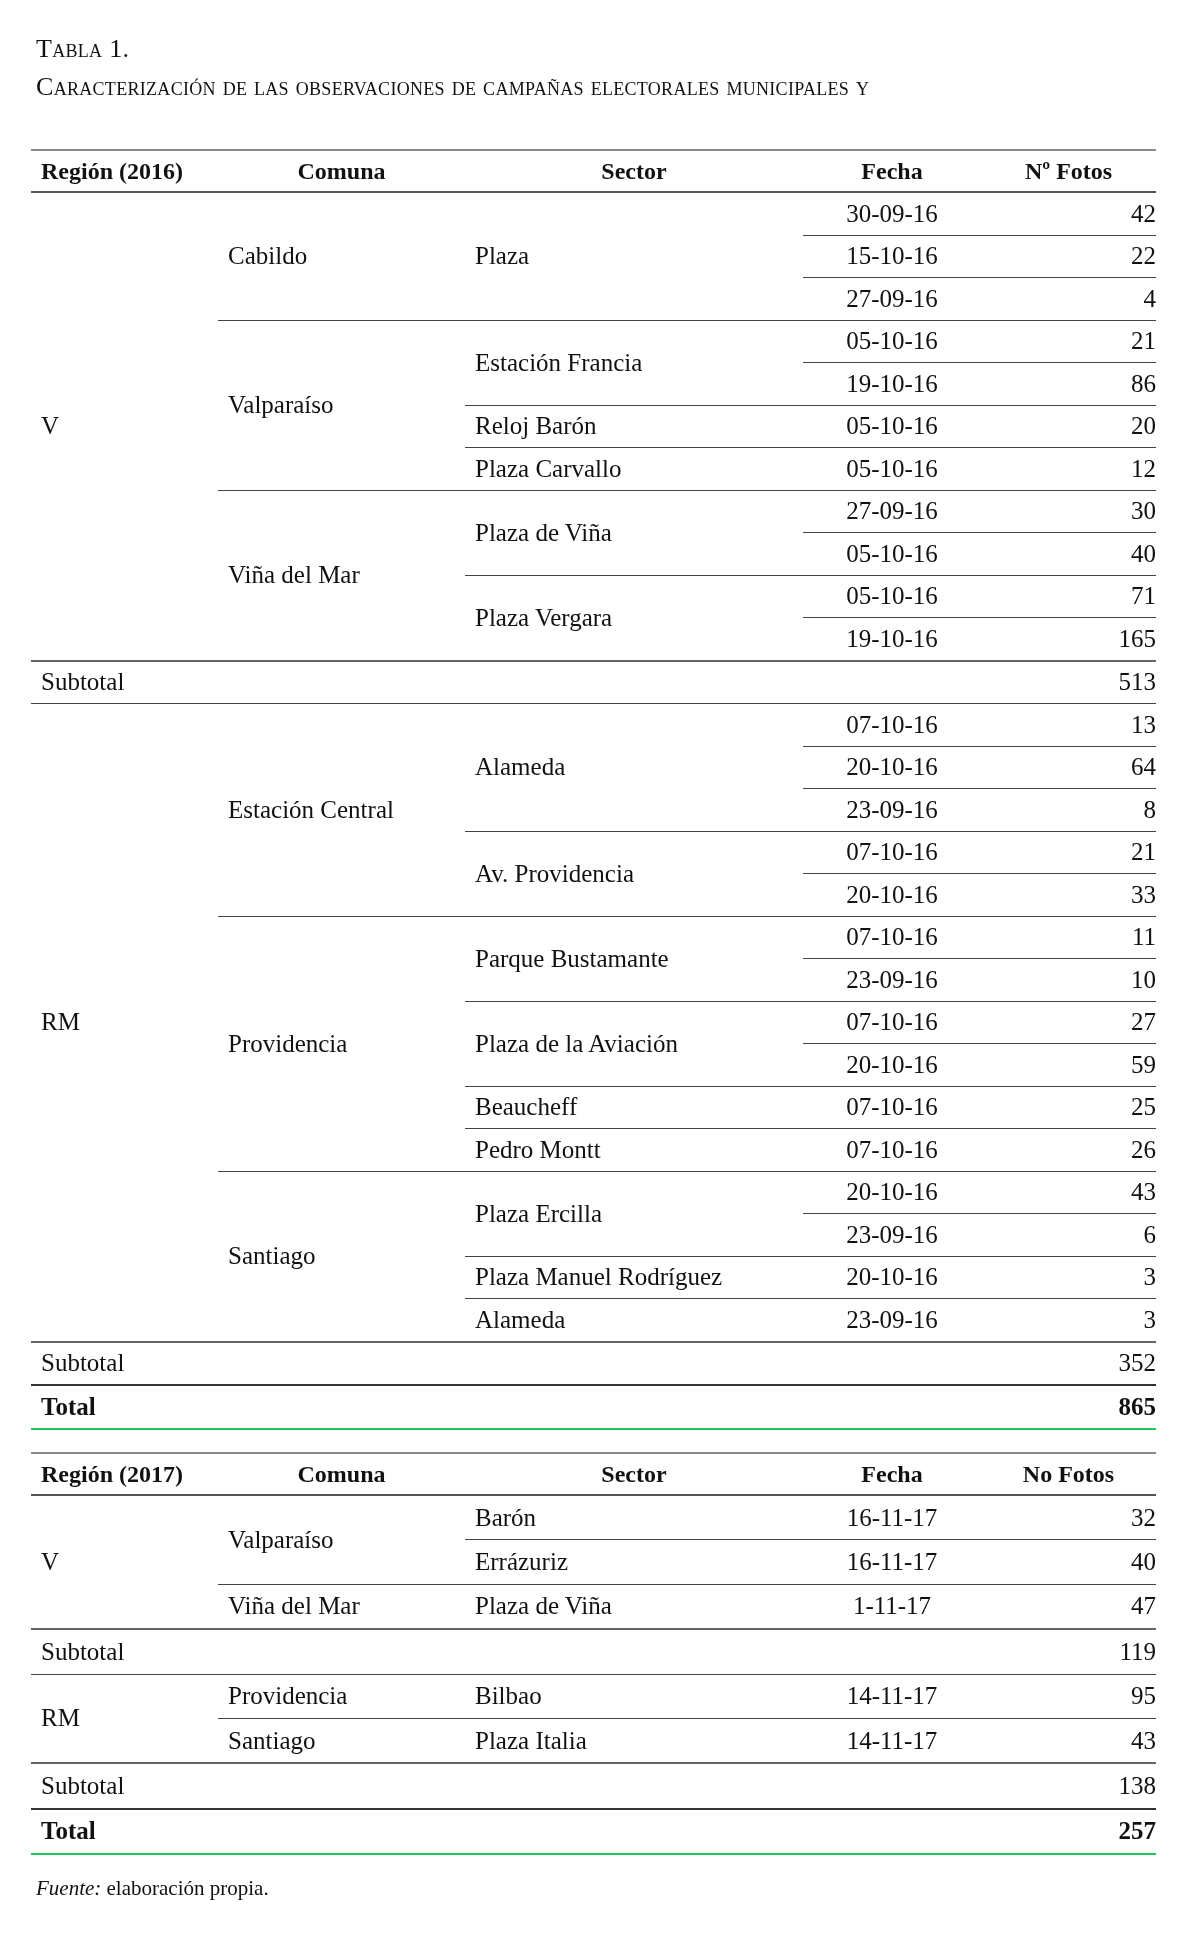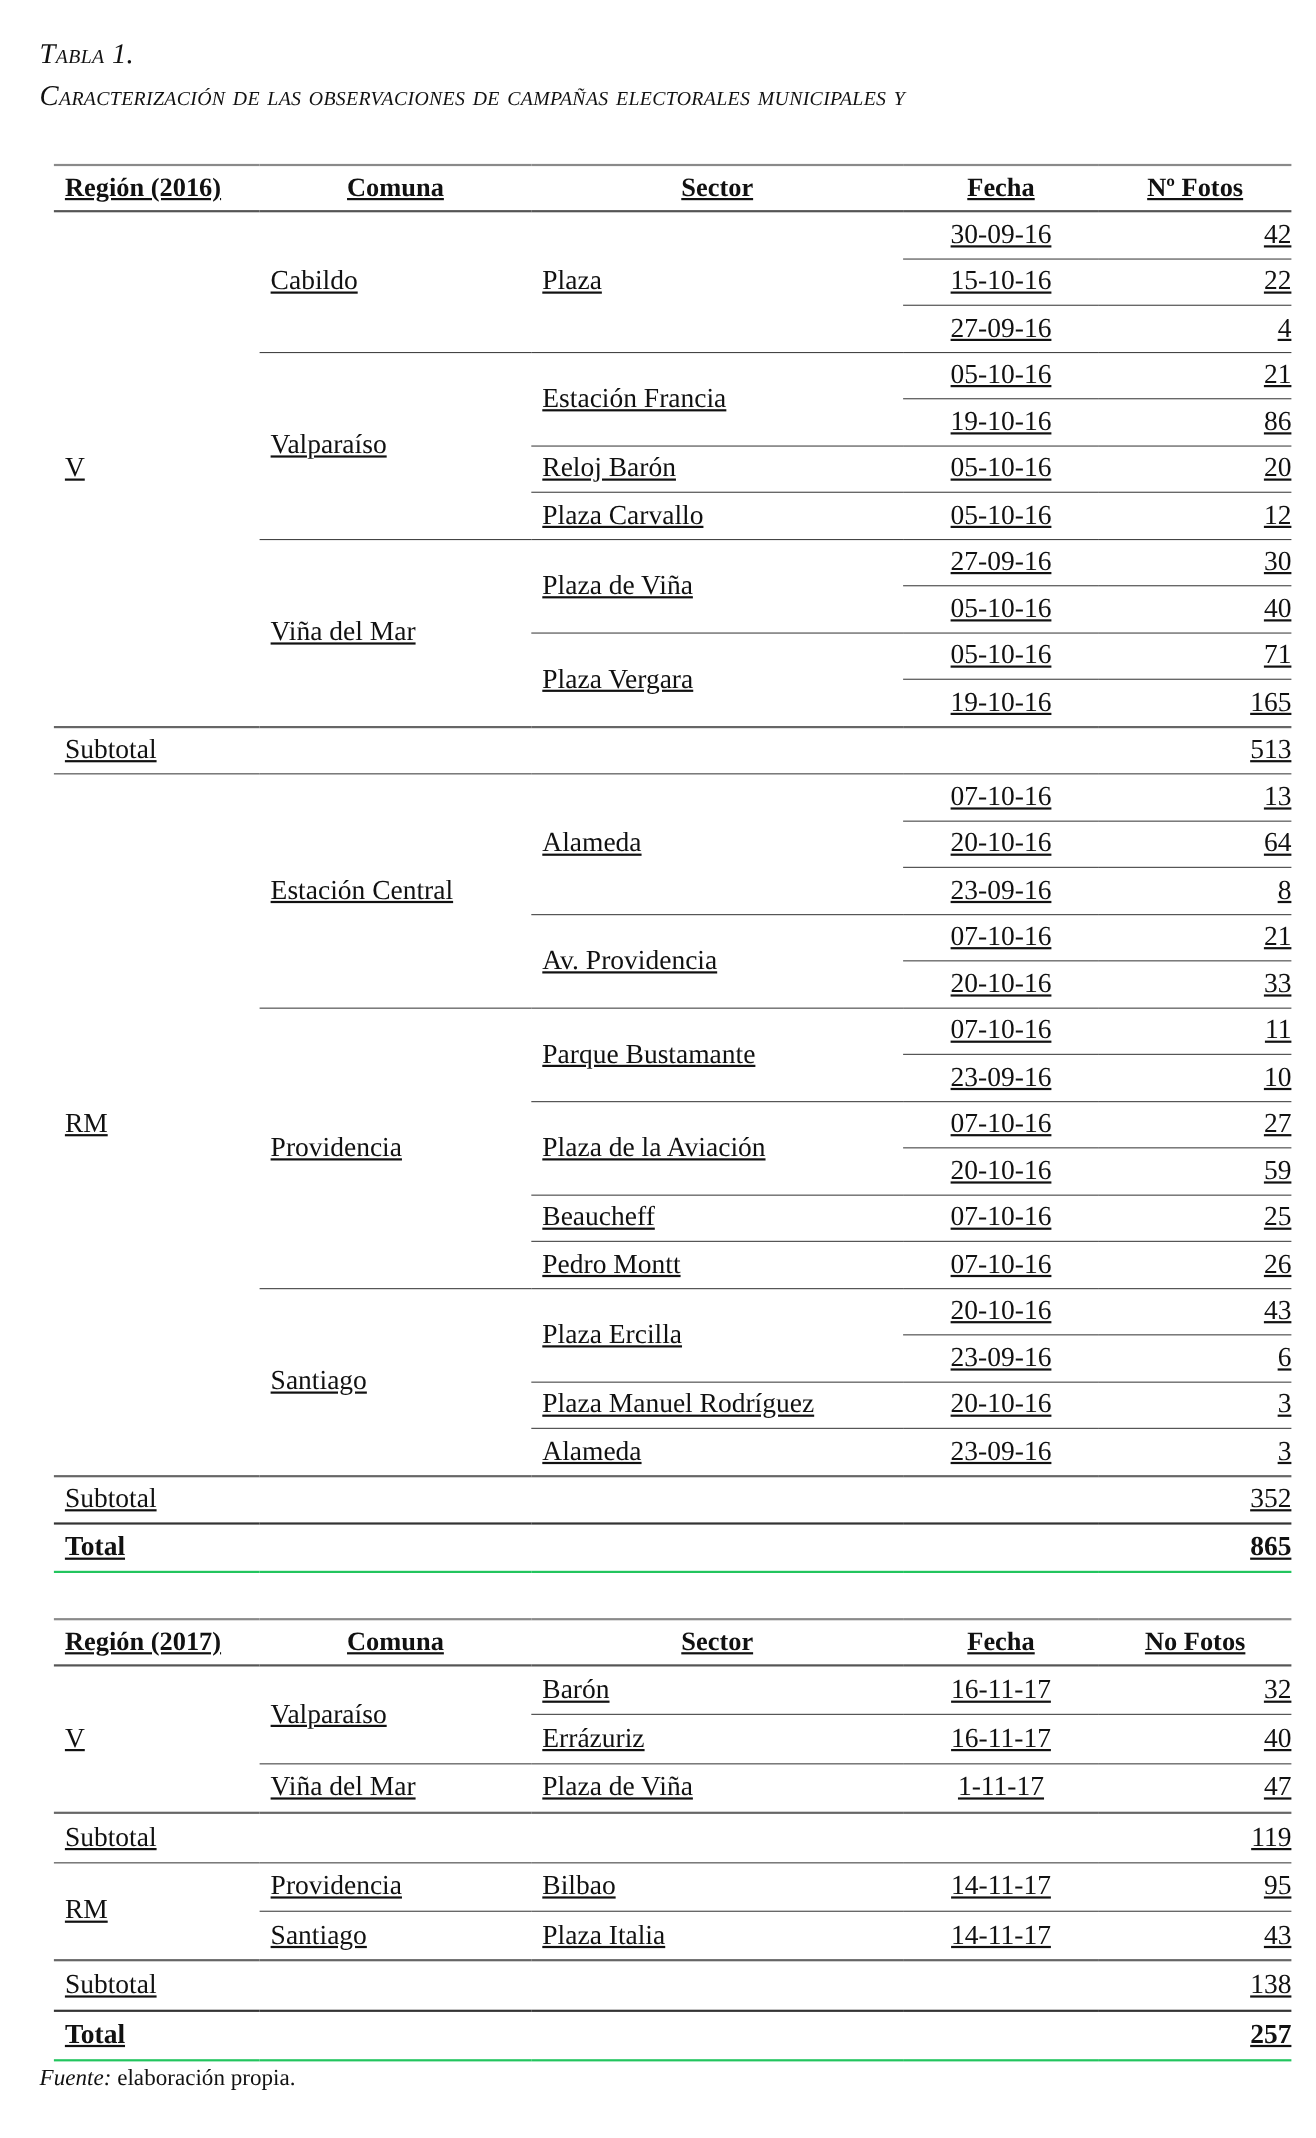--- a/index.html
+++ b/index.html
@@ -2,31 +2,30 @@
 <html><head>
 <meta charset="utf-8">
 <style>
   html, body { margin: 0; padding: 0; background: #ffffff; }
   body {
     width: 1196px; height: 1944px; position: relative; overflow: hidden;
     font-family: "Liberation Serif", "DejaVu Serif", serif; color: #111;
   }
   .caption {
     position: absolute; left: 36px; top: 30px; width: 1130px;
-    font-variant: small-caps; font-size: 26px; line-height: 38px; letter-spacing: 0.3px; font-style: italic;
+    font-variant: small-caps; font-size: 26px; line-height: 38px; letter-spacing: 0.3px;
   }
   .caption div { white-space: nowrap; }
   .tbl {
-    position: absolute; left: 49px; width: 1125px;
+    position: absolute; left: 31px; width: 1125px;
     border-collapse: collapse; table-layout: fixed;
     font-size: 25px;
-    text-decoration: underline;
   }
   #tbl2016 { top: 149px; }
-  #tbl2017 { top: 1452px; margin-top: 19px; }
+  #tbl2017 { top: 1452px; }
   .tbl col.c1 { width: 187px; }
   .tbl col.c2 { width: 247px; }
   .tbl col.c3 { width: 338px; }
   .tbl col.c4 { width: 178px; }
   .tbl col.c5 { width: 175px; }
   .tbl th {
     font-weight: bold; height: 40px; padding: 0; text-align: center;
     border-top: 2px solid #8a8a8a; border-bottom: 2px solid #555;
     font-size: 24px;
   }

